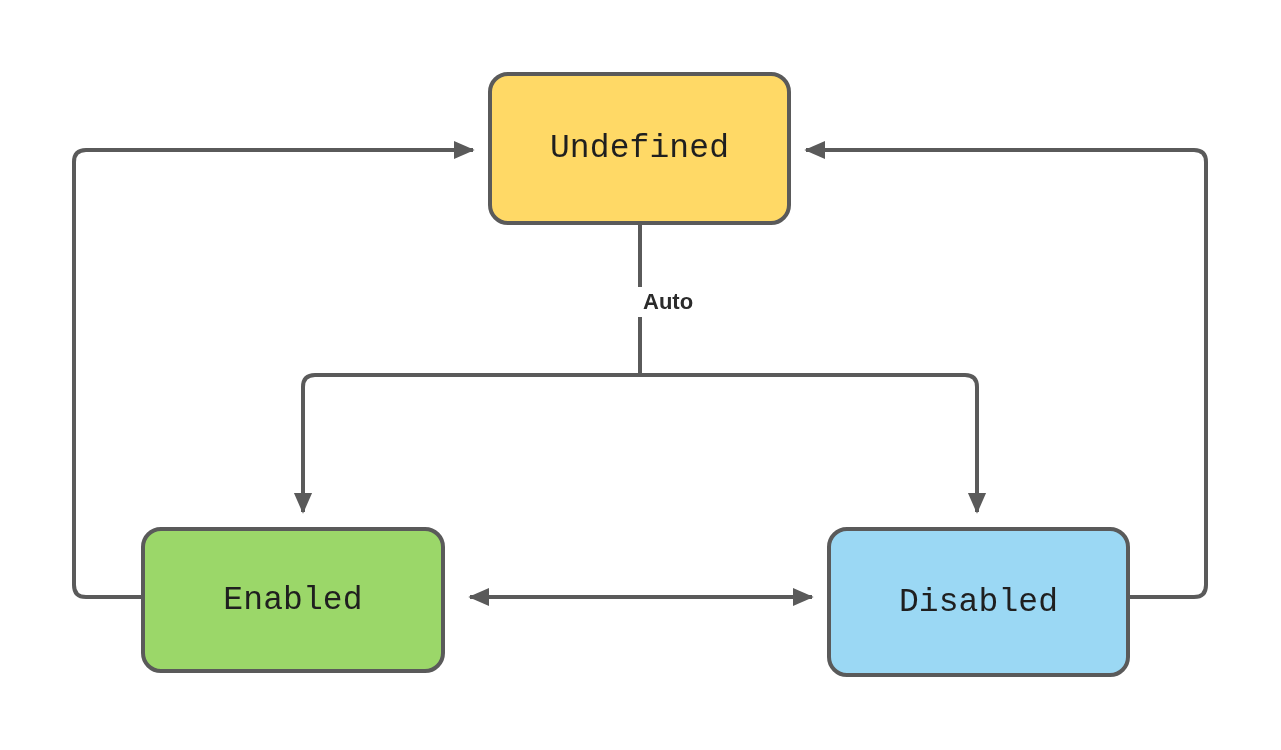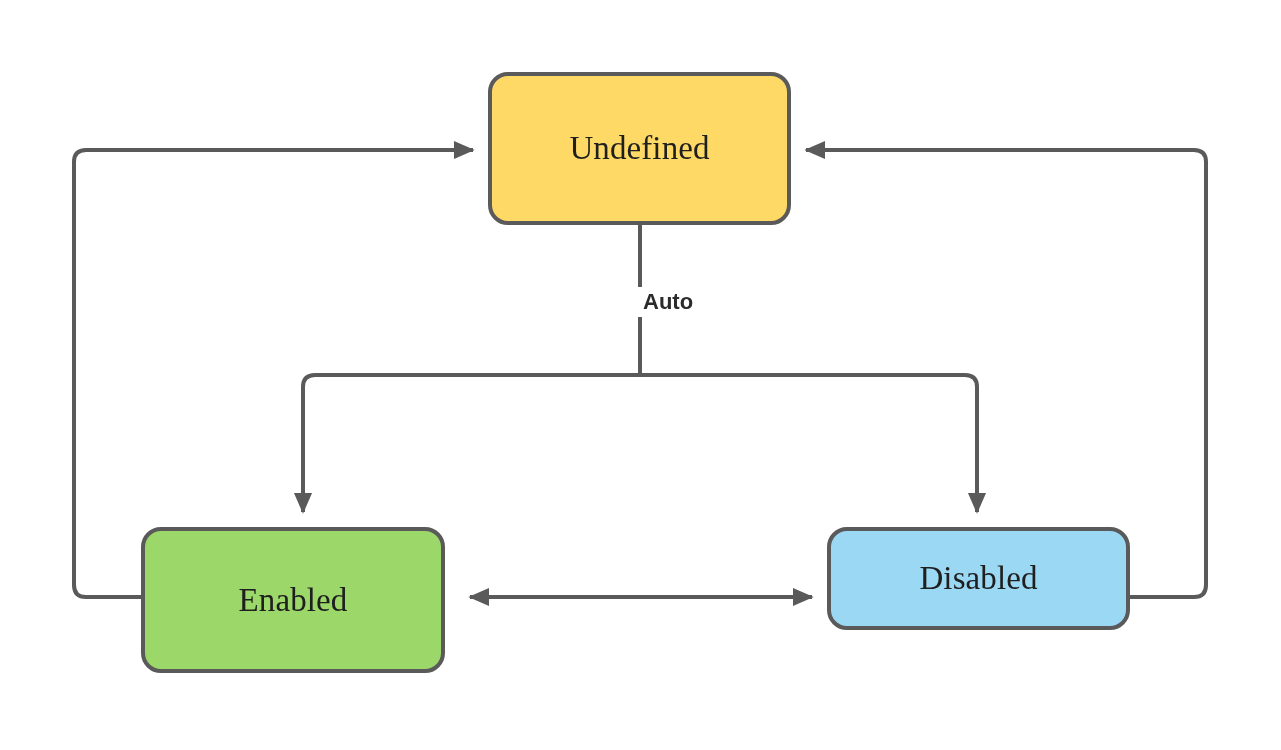--- a/index.html
+++ b/index.html
@@ -29,21 +29,21 @@
     position: absolute;
     box-sizing: border-box;
     border: 4px solid #5a5a5a;
     border-radius: 20px;
     display: flex;
     align-items: center;
     justify-content: center;
     z-index: 2;
   }
   .state-label {
-    font-family: Liberation Serif, serif;
+    font-family: Liberation Mono, monospace;
     font-size: 33px;
     font-weight: 400;
     color: #1f1f1f;
     line-height: 1;
     letter-spacing: 0.1px;
     white-space: nowrap;
     user-select: none;
   }
   #node-undefined {
     left: 488px;
@@ -56,21 +56,21 @@
     left: 141px;
     top: 527px;
     width: 304px;
     height: 146px;
     background: #9bd769;
   }
   #node-disabled {
     left: 827px;
     top: 527px;
     width: 303px;
-    height: 103px;
+    height: 150px;
     background: #9bd8f4;
     align-items: center;
   }
   .edge-label {
     position: absolute;
     font-family: "Liberation Sans", sans-serif;
     font-size: 22px;
     font-weight: bold;
     color: #2b2b2b;
     background: #ffffff;

